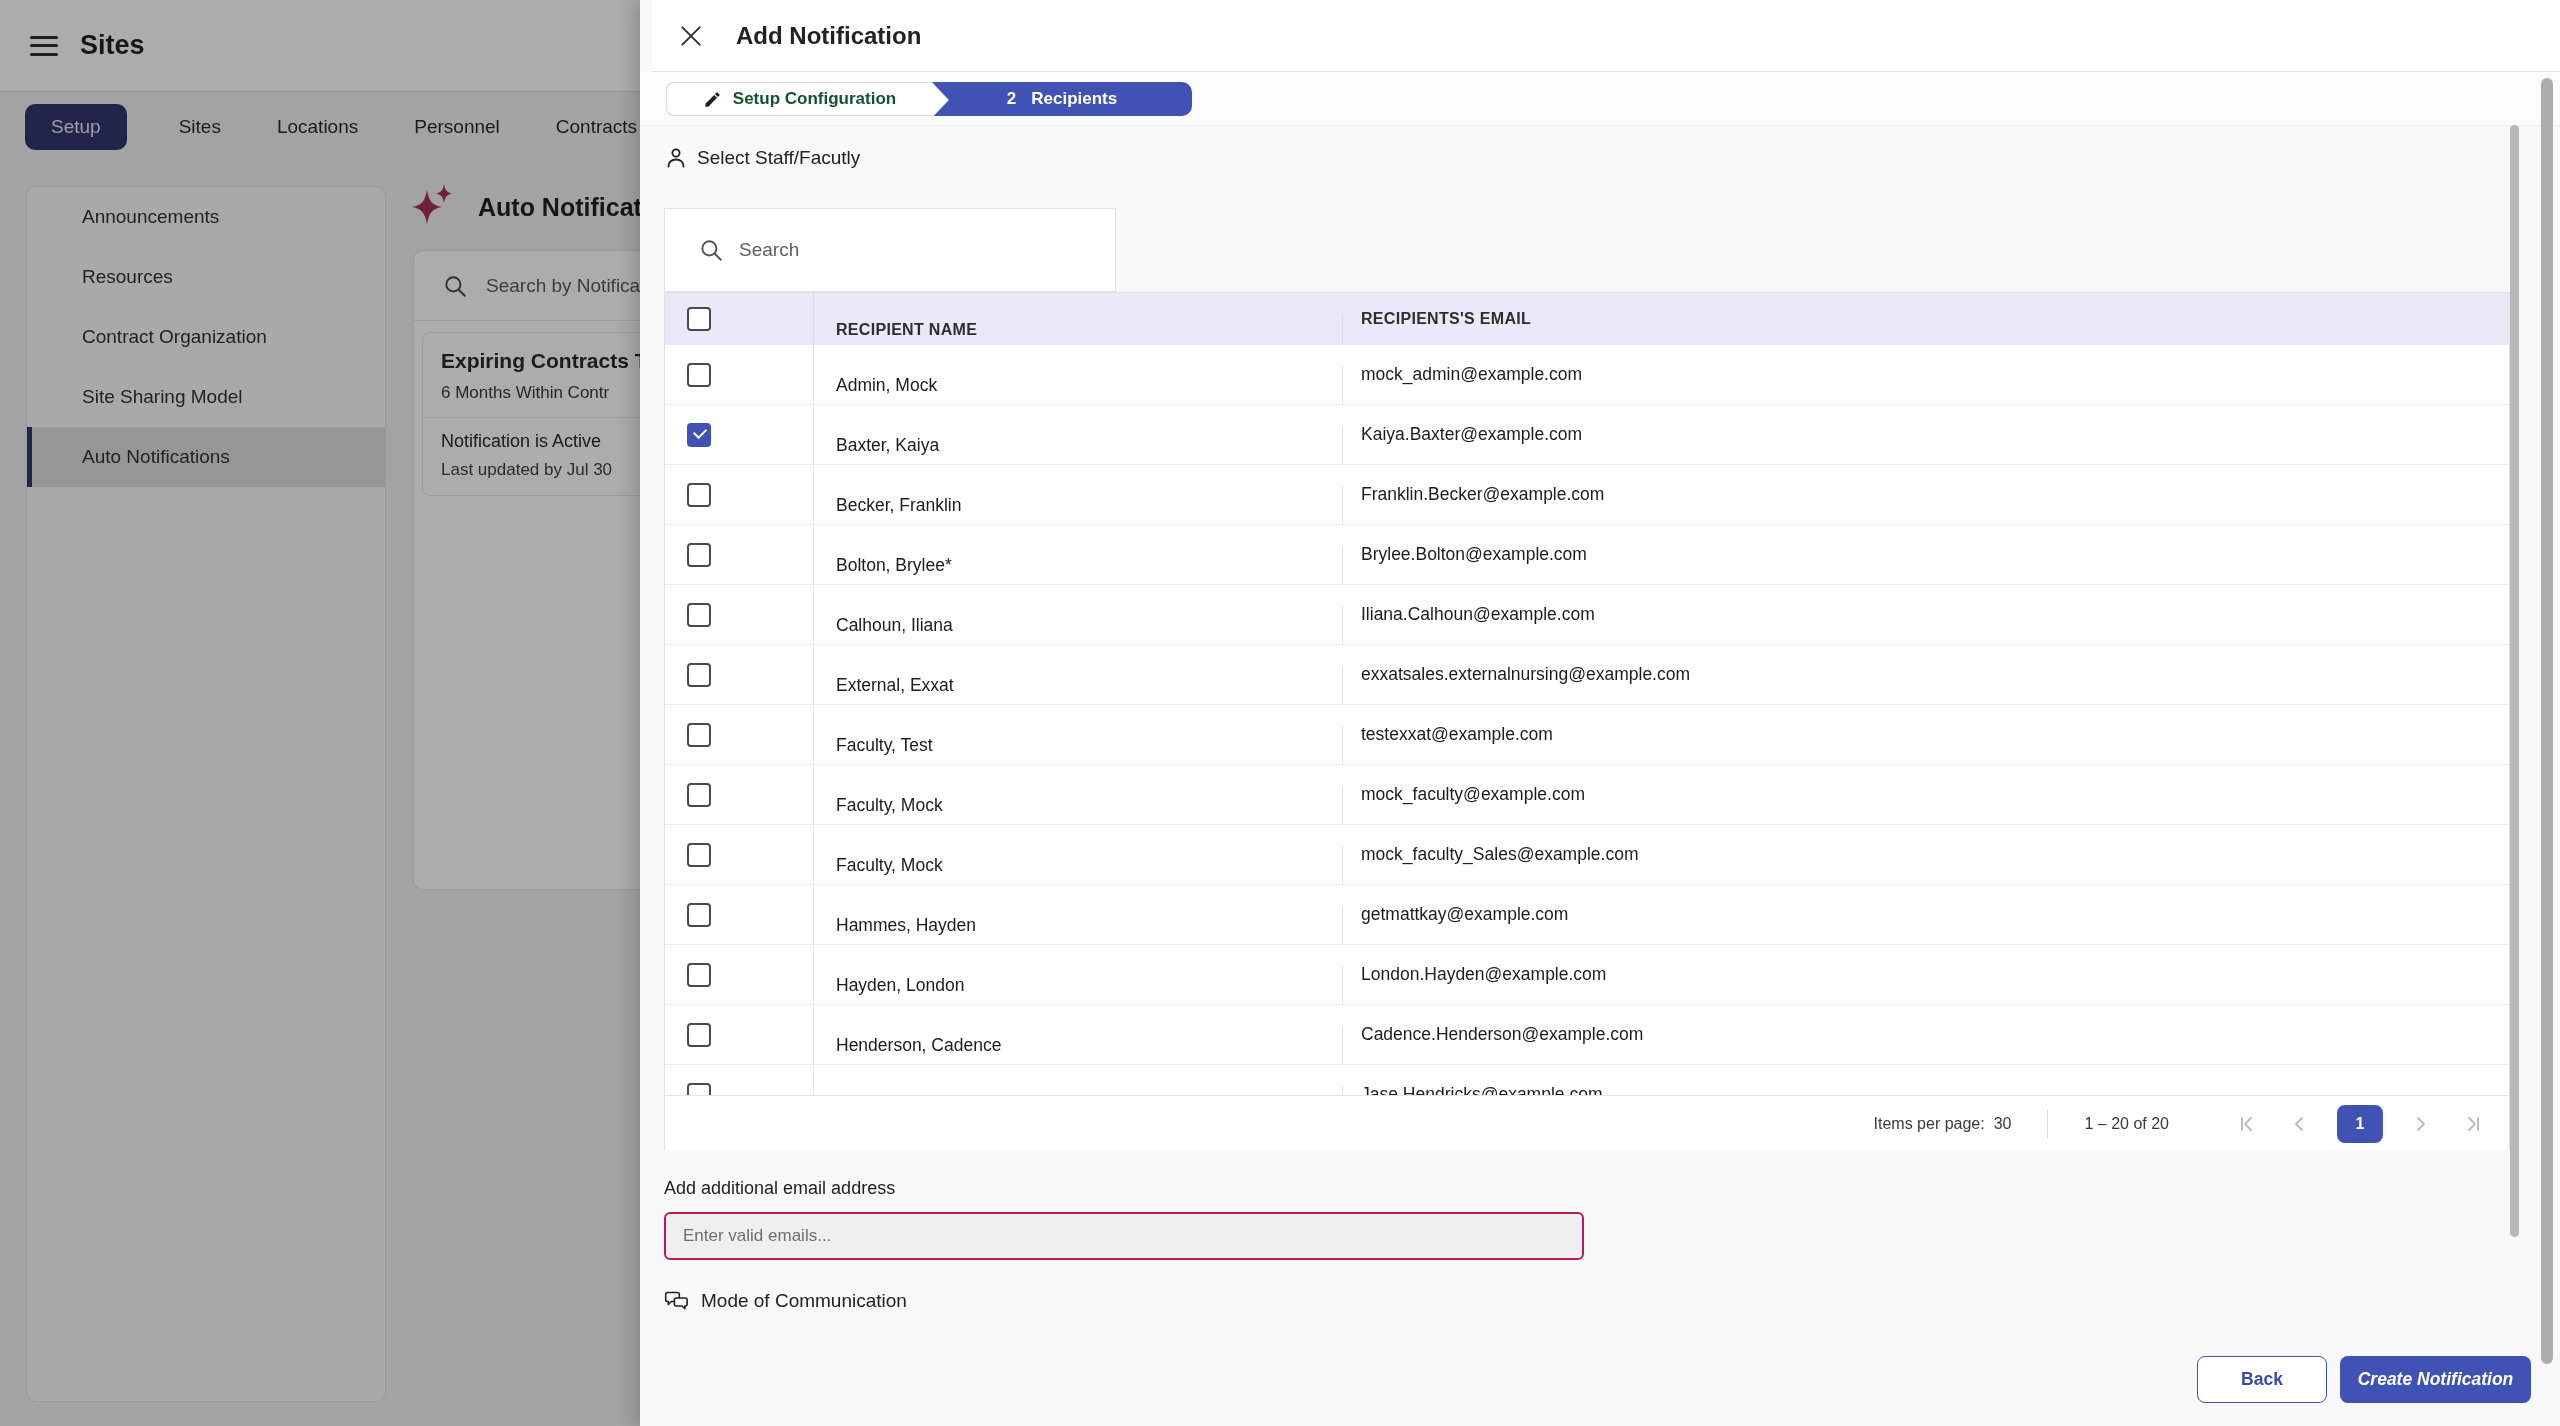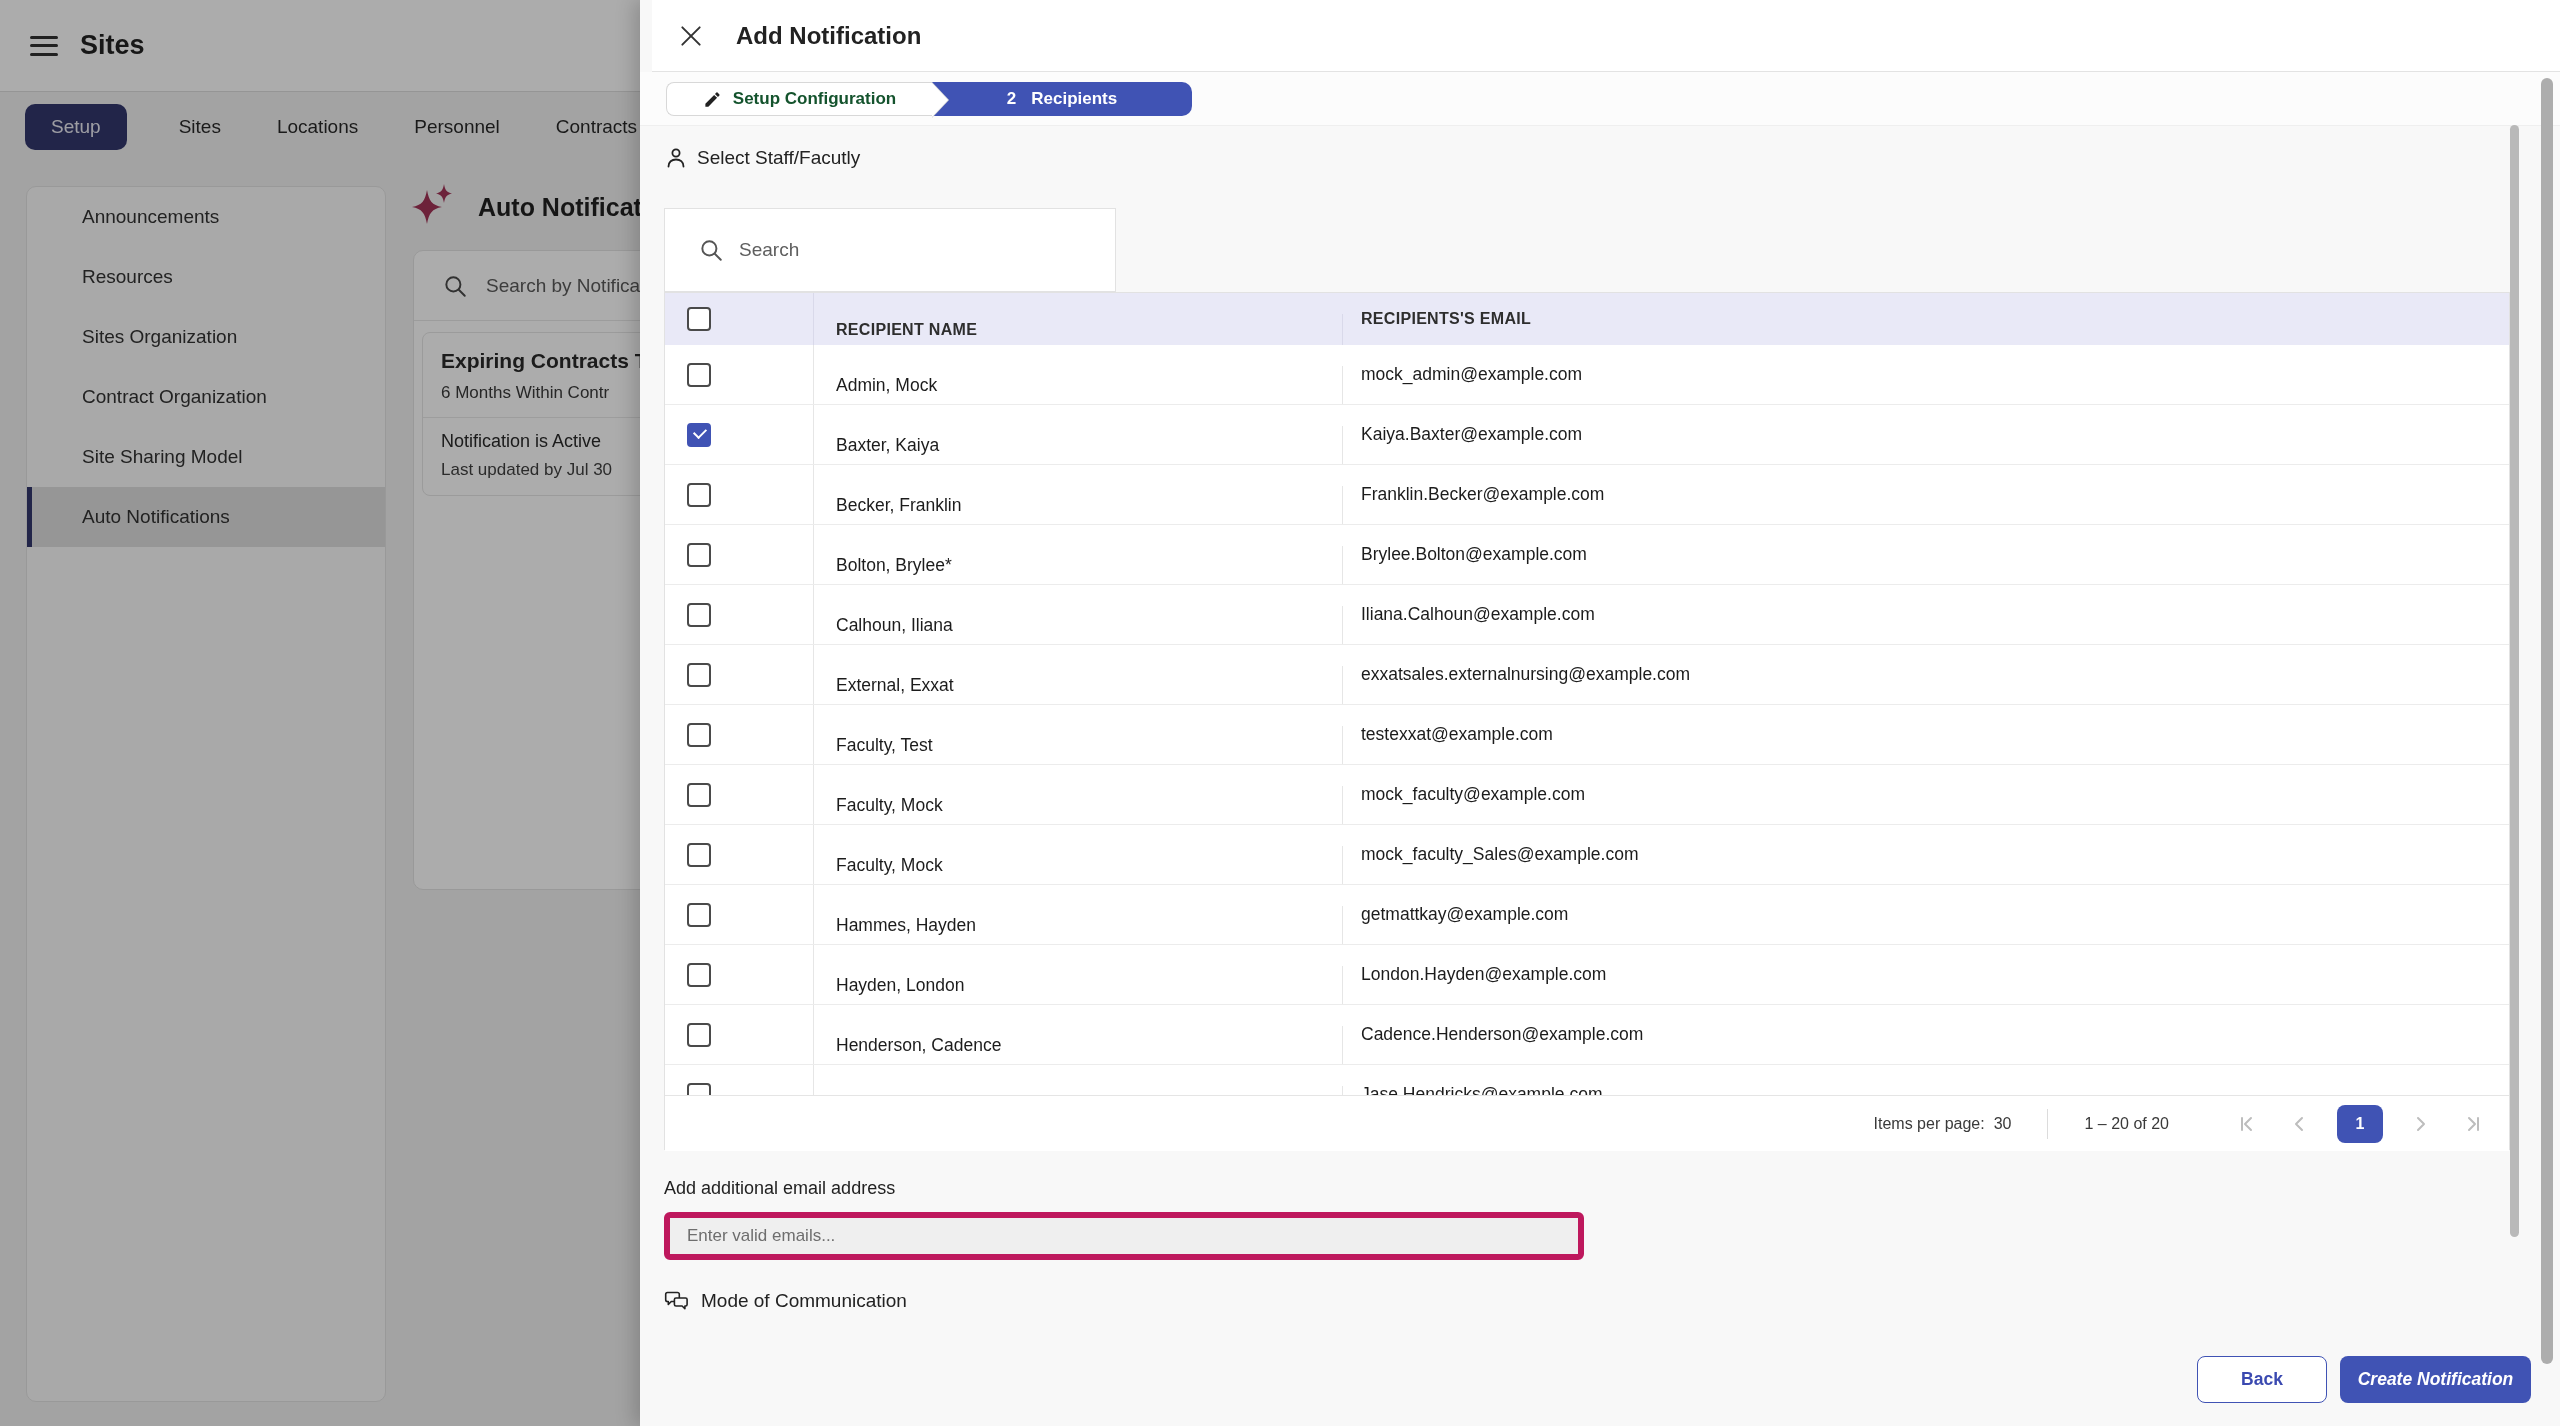--- a/index.html
+++ b/index.html
@@ -77,21 +77,21 @@
   .cb.checked::after { content:''; position:absolute; left:5px; top:3.5px; width:10px; height:6px; border-left:2.6px solid #FFF; border-bottom:2.6px solid #FFF; transform:rotate(-45deg); }
 
   .t-pagination { height:56px; border-top:1px solid #E5E5E5; display:flex; align-items:center; justify-content:flex-end; padding-right:22px; background:#FFF; }
   .pg-text { font-size:16px; color:#3A3A3A; }
   .pg-sep { width:1px; height:30px; background:#DCDCDC; margin:0 36px; }
   .pg-range { font-size:16px; color:#3A3A3A; margin-right:42px; }
   .pg-btn { width:30px; height:30px; display:flex; align-items:center; justify-content:center; margin-left:22px; cursor:pointer; }
   .pg-page { width:46px; height:38px; background:#4053B4; border-radius:8px; color:#FFF; font-size:16px; font-weight:700; display:flex; align-items:center; justify-content:center; margin-left:22px; cursor:pointer; }
 
   .add-email-label { position:absolute; left:24px; top:1178px; font-size:18px; color:#222; }
-  .email-input { position:absolute; left:24px; top:1212px; width:920px; height:48px; background:#EFEFEF; border:6px solid #be185d; border-radius:6px; font-size:17px; color:#444; padding:0 17px; outline:none; font-family:inherit; }
+  .email-input { position:absolute; left:24px; top:1212px; width:920px; height:48px; background:#EFEFEF; border:2px solid #be185d; border-radius:6px; font-size:17px; color:#444; padding:0 17px; outline:none; font-family:inherit; }
   .email-input::placeholder { color:#6E6E6E; }
 
   .mode-row { position:absolute; left:24px; top:1288px; display:flex; align-items:center; gap:11px; }
   .mode-label { font-size:19px; font-weight:500; color:#222; }
 
   .m-footer { position:absolute; right:29px; top:1356px; display:flex; gap:13px; }
   .btn-back { width:130px; height:47px; background:#FFFFFF; border:1px solid #4053B4; border-radius:8px; color:#3A49B0; font-size:17.5px; font-weight:700; display:flex; align-items:center; justify-content:center; cursor:pointer; }
   .btn-create { width:191px; height:47px; background:#4053B4; border:none; border-radius:8px; color:#FFFFFF; font-size:17.5px; font-weight:700; display:flex; align-items:center; justify-content:center; cursor:pointer;font-style:italic; }
 
   .scroll-outer { position:absolute; right:7px; top:78px; width:12px; height:1286px; background:#ADADAD; border-radius:6px; }
@@ -119,21 +119,20 @@
         <div class="tab active">Setup</div>
         <div class="tab">Sites</div>
         <div class="tab">Locations</div>
         <div class="tab">Personnel</div>
         <div class="tab">Contracts</div>
       </div>
 
     <div class="sidebar" id="sidebar">
         <div class="side-item">Announcements</div>
         <div class="side-item">Resources</div>
-        <div class="side-item">Sites Organization</div>
         <div class="side-item">Contract Organization</div>
         <div class="side-item">Site Sharing Model</div>
         <div class="side-item active">Auto Notifications</div>
       </div>
 
     <div class="content-head">
       <svg width="50" height="46" viewBox="0 0 50 46">
         <path d="M19 6 C21 17 24 21 34 23 C24 25 21 29 19 40 C17 29 14 25 4 23 C14 21 17 17 19 6 Z" fill="#9E2B50"></path>
         <path d="M36 0 C37 6 38.5 8 44 9.5 C38.5 11 37 13 36 19 C35 13 33.5 11 28 9.5 C33.5 8 35 6 36 0 Z" fill="#9E2B50"></path>
       </svg>

